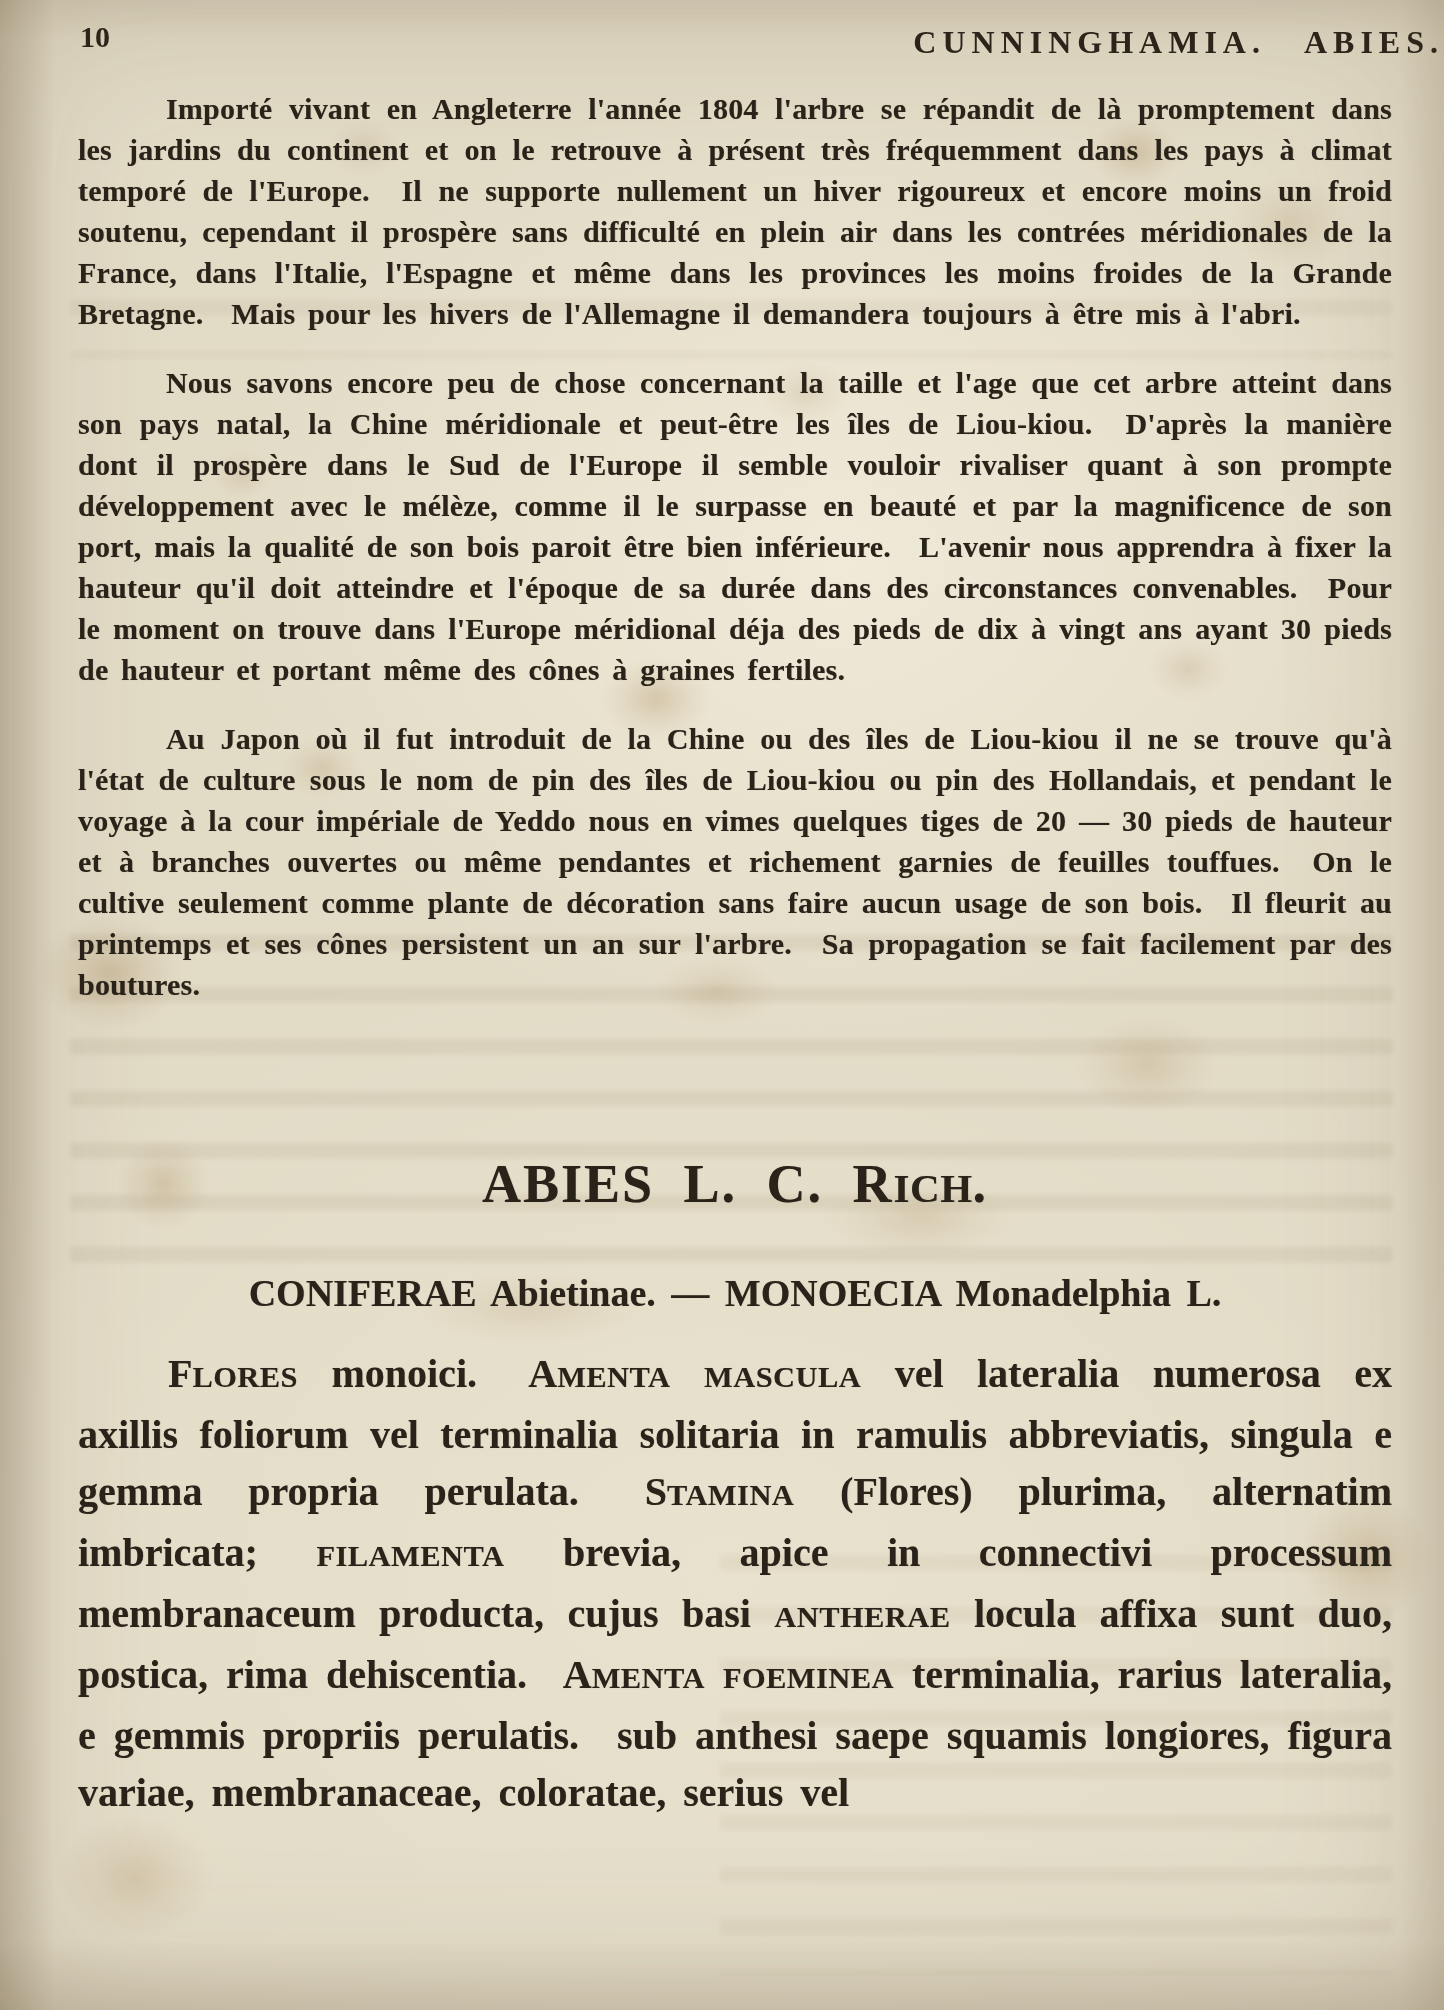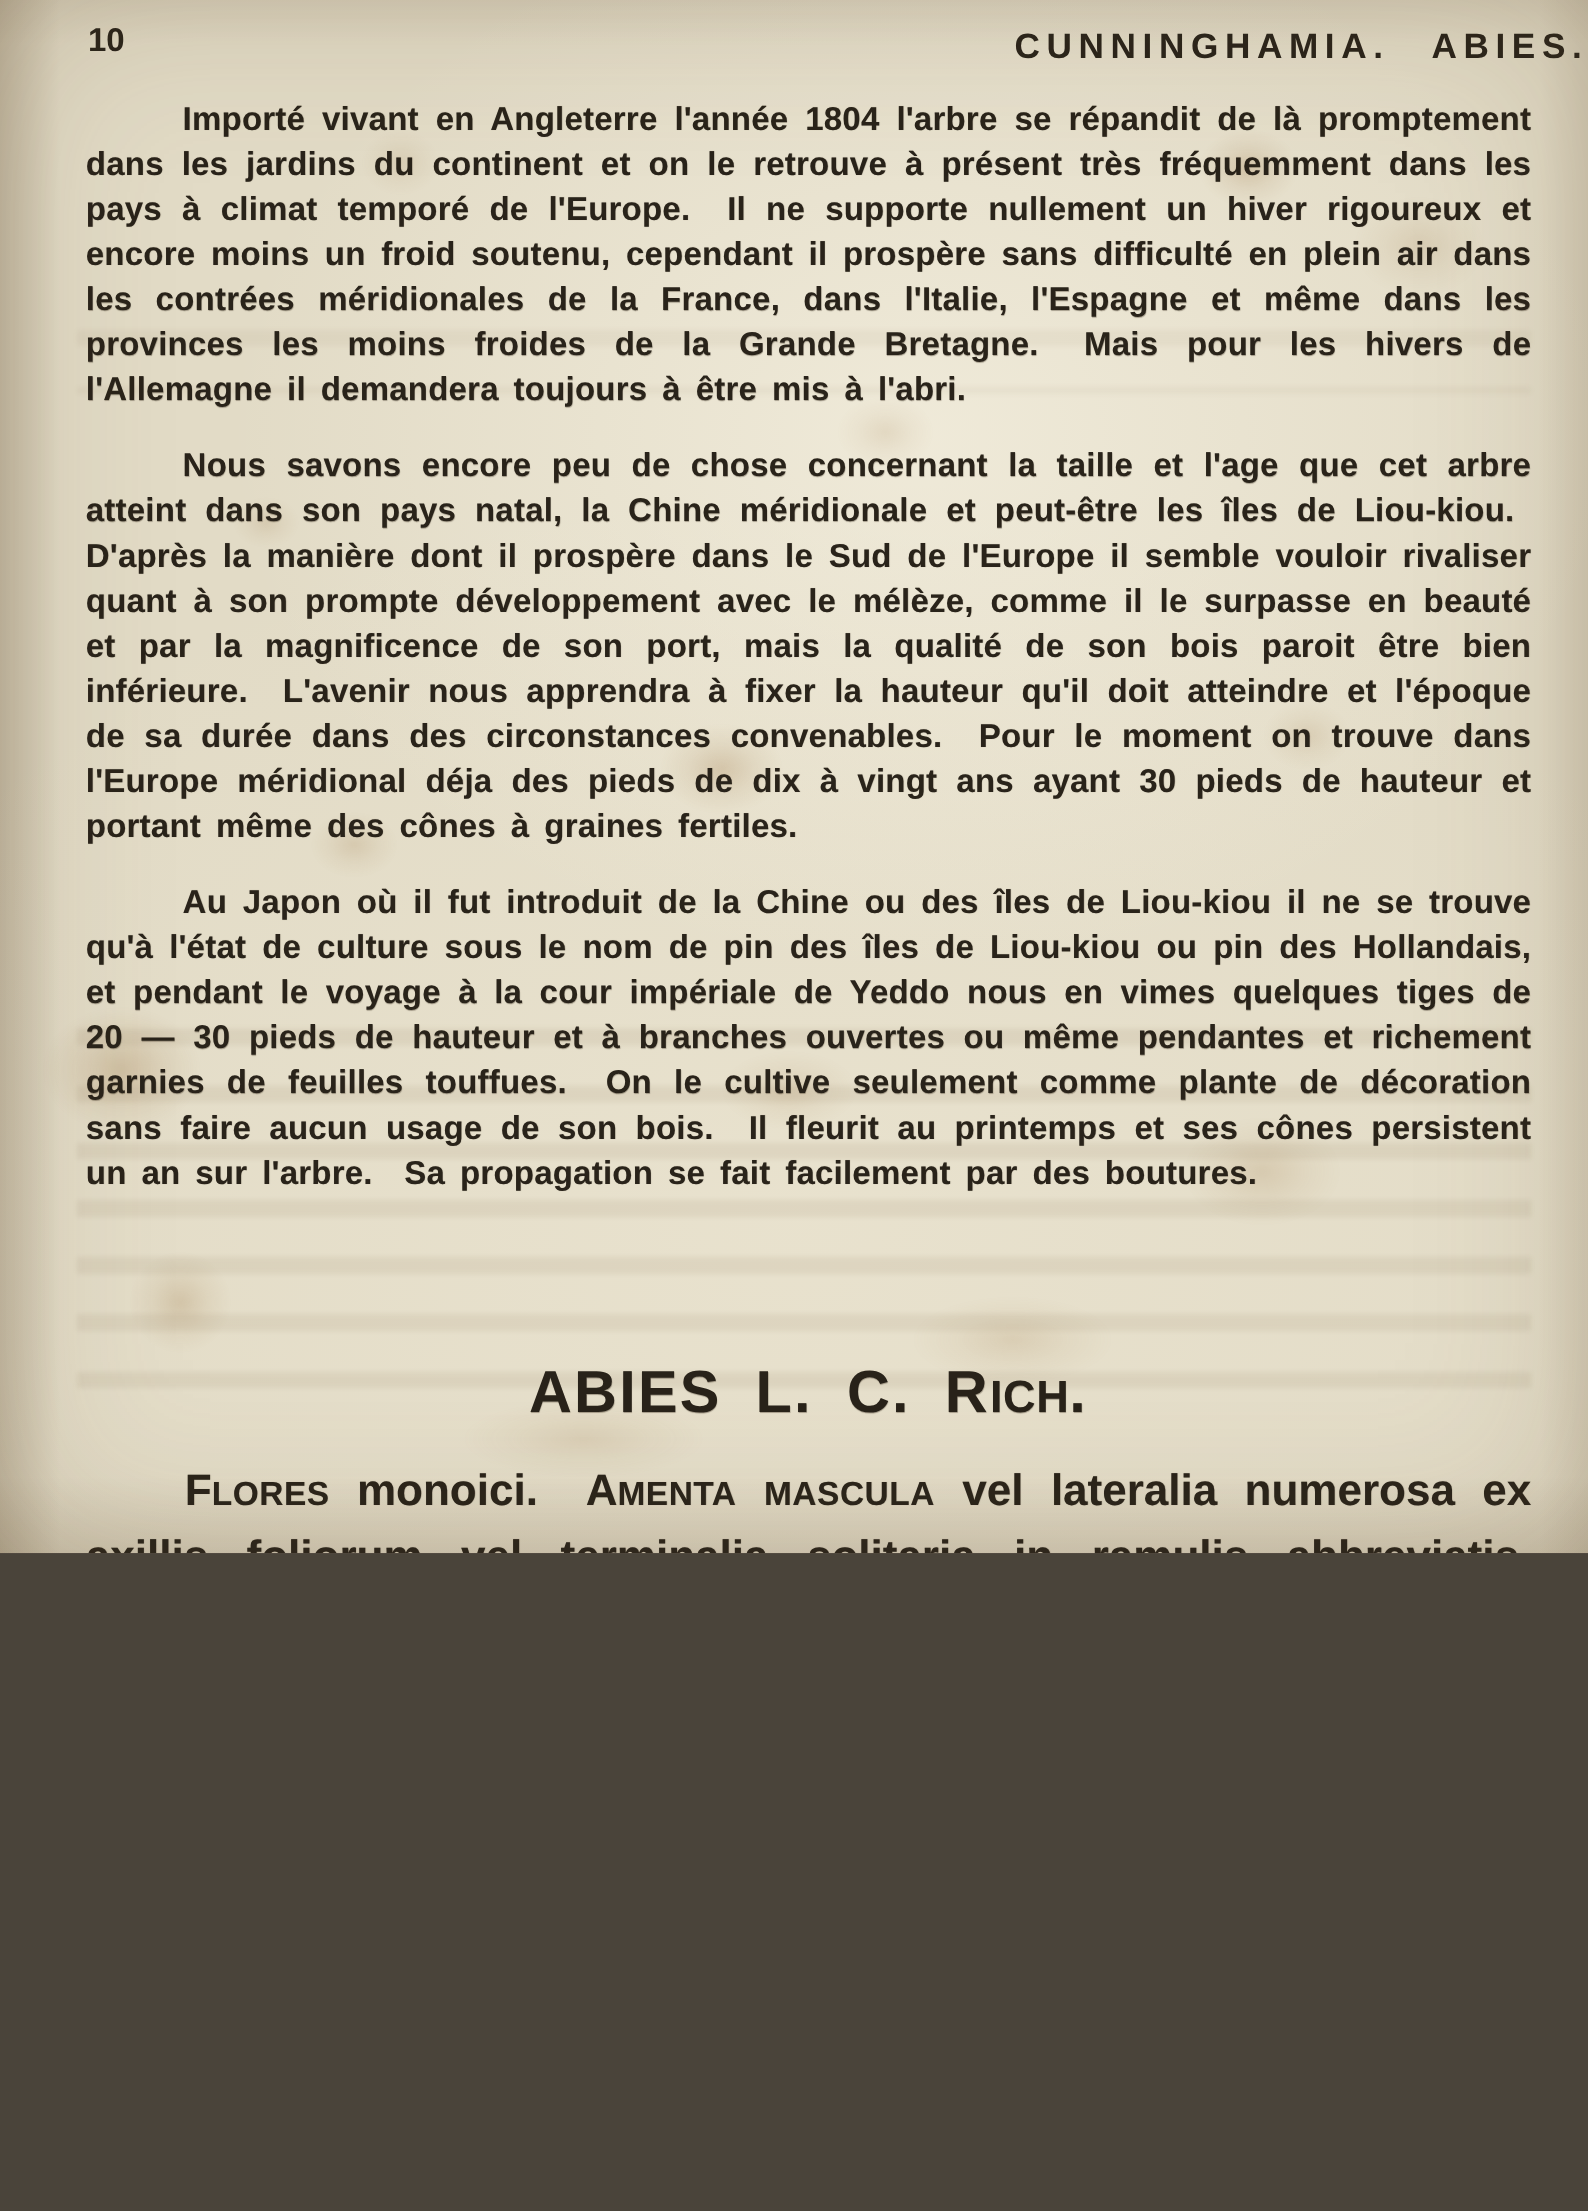--- a/index.html
+++ b/index.html
@@ -1,20 +1,20 @@
 <!DOCTYPE html>
 <html><head>
 <meta charset="utf-8">
 <style>
   html,body { margin:0; padding:0; background:#4a443a; }
   .page {
     position:relative;
-    width:1444px; height:1412px;
+    width:1444px; height:2010px;
     overflow:hidden;
-    font-family:Liberation Sans, sans-serif;
+    font-family:Liberation Serif, serif;
     color:#29231a;
     background:
       radial-gradient(900px 700px at 58% 28%, rgba(250,246,232,.55), rgba(250,246,232,0) 70%),
       radial-gradient(1200px 900px at 50% 78%, rgba(244,238,220,.35), rgba(244,238,220,0) 75%),
       linear-gradient(90deg, rgba(88,66,38,.22), rgba(88,66,38,0) 55px),
       linear-gradient(270deg, rgba(88,66,38,.10), rgba(88,66,38,0) 45px),
       linear-gradient(0deg, rgba(88,66,38,.13), rgba(88,66,38,0) 70px),
       linear-gradient(180deg, rgba(88,66,38,.08), rgba(88,66,38,0) 40px),
       #e2dbc6;
   }
@@ -106,15 +106,16 @@
     <span class="pagenum">10</span>
     <span class="runtitle">CUNNINGHAMIA. ABIES.</span>
   </header>
 
   <main class="text">
     <p class="body-par first">Importé vivant en Angleterre l'année 1804 l'arbre se répandit de là promptement dans les jardins du continent et on le retrouve à présent très fréquemment dans les pays à climat temporé de l'Europe.  Il ne supporte nullement un hiver rigoureux et encore moins un froid soutenu, cependant il prospère sans difficulté en plein air dans les contrées méridionales de la France, dans l'Italie, l'Espagne et même dans les provinces les moins froides de la Grande Bretagne.  Mais pour les hivers de l'Allemagne il demandera toujours à être mis à l'abri.</p>
     <p class="body-par">Nous savons encore peu de chose concernant la taille et l'age que cet arbre atteint dans son pays natal, la Chine méridionale et peut-être les îles de Liou-kiou.  D'après la manière dont il prospère dans le Sud de l'Europe il semble vouloir rivaliser quant à son prompte développement avec le mélèze, comme il le surpasse en beauté et par la magnificence de son port, mais la qualité de son bois paroit être bien inférieure.  L'avenir nous apprendra à fixer la hauteur qu'il doit atteindre et l'époque de sa durée dans des circonstances convenables.  Pour le moment on trouve dans l'Europe méridional déja des pieds de dix à vingt ans ayant 30 pieds de hauteur et portant même des cônes à graines fertiles.</p>
     <p class="body-par">Au Japon où il fut introduit de la Chine ou des îles de Liou-kiou il ne se trouve qu'à l'état de culture sous le nom de pin des îles de Liou-kiou ou pin des Hollandais, et pendant le voyage à la cour impériale de Yeddo nous en vimes quelques tiges de 20 — 30 pieds de hauteur et à branches ouvertes ou même pendantes et richement garnies de feuilles touffues.  On le cultive seulement comme plante de décoration sans faire aucun usage de son bois.  Il fleurit au printemps et ses cônes persistent un an sur l'arbre.  Sa propagation se fait facilement par des boutures.</p>
 
     <h1 class="genus-heading">ABIES L. C. <span class="sc-big">R</span><span class="sc-small">ICH</span><span class="sc-big">.</span></h1>
+    <h2 class="genus-subheading">CONIFERAE Abietinae. — MONOECIA Monadelphia L.</h2>
     <p class="latin-par"><span class="sc-big">F</span><span class="sc-small">LORES</span> monoici.  <span class="sc-big">A</span><span class="sc-small">MENTA</span><span class="sc-big"> </span><span class="sc-small">MASCULA</span> vel lateralia numerosa ex axillis foliorum vel terminalia solitaria in ramulis abbreviatis, singula e gemma propria perulata.  <span class="sc-big">S</span><span class="sc-small">TAMINA</span> (Flores) plurima, alternatim imbricata; <span class="sc-small">FILAMENTA</span> brevia, apice in connectivi processum membranaceum producta, cujus basi <span class="sc-small">ANTHERAE</span> locula affixa sunt duo, postica, rima dehiscentia.  <span class="sc-big">A</span><span class="sc-small">MENTA</span><span class="sc-big"> </span><span class="sc-small">FOEMINEA</span> terminalia, rarius lateralia, e gemmis propriis perulatis.   sub anthesi saepe squamis longiores, figura variae, membranaceae, coloratae, serius vel</p>
   </main>
 </div>
 
 </body></html>

